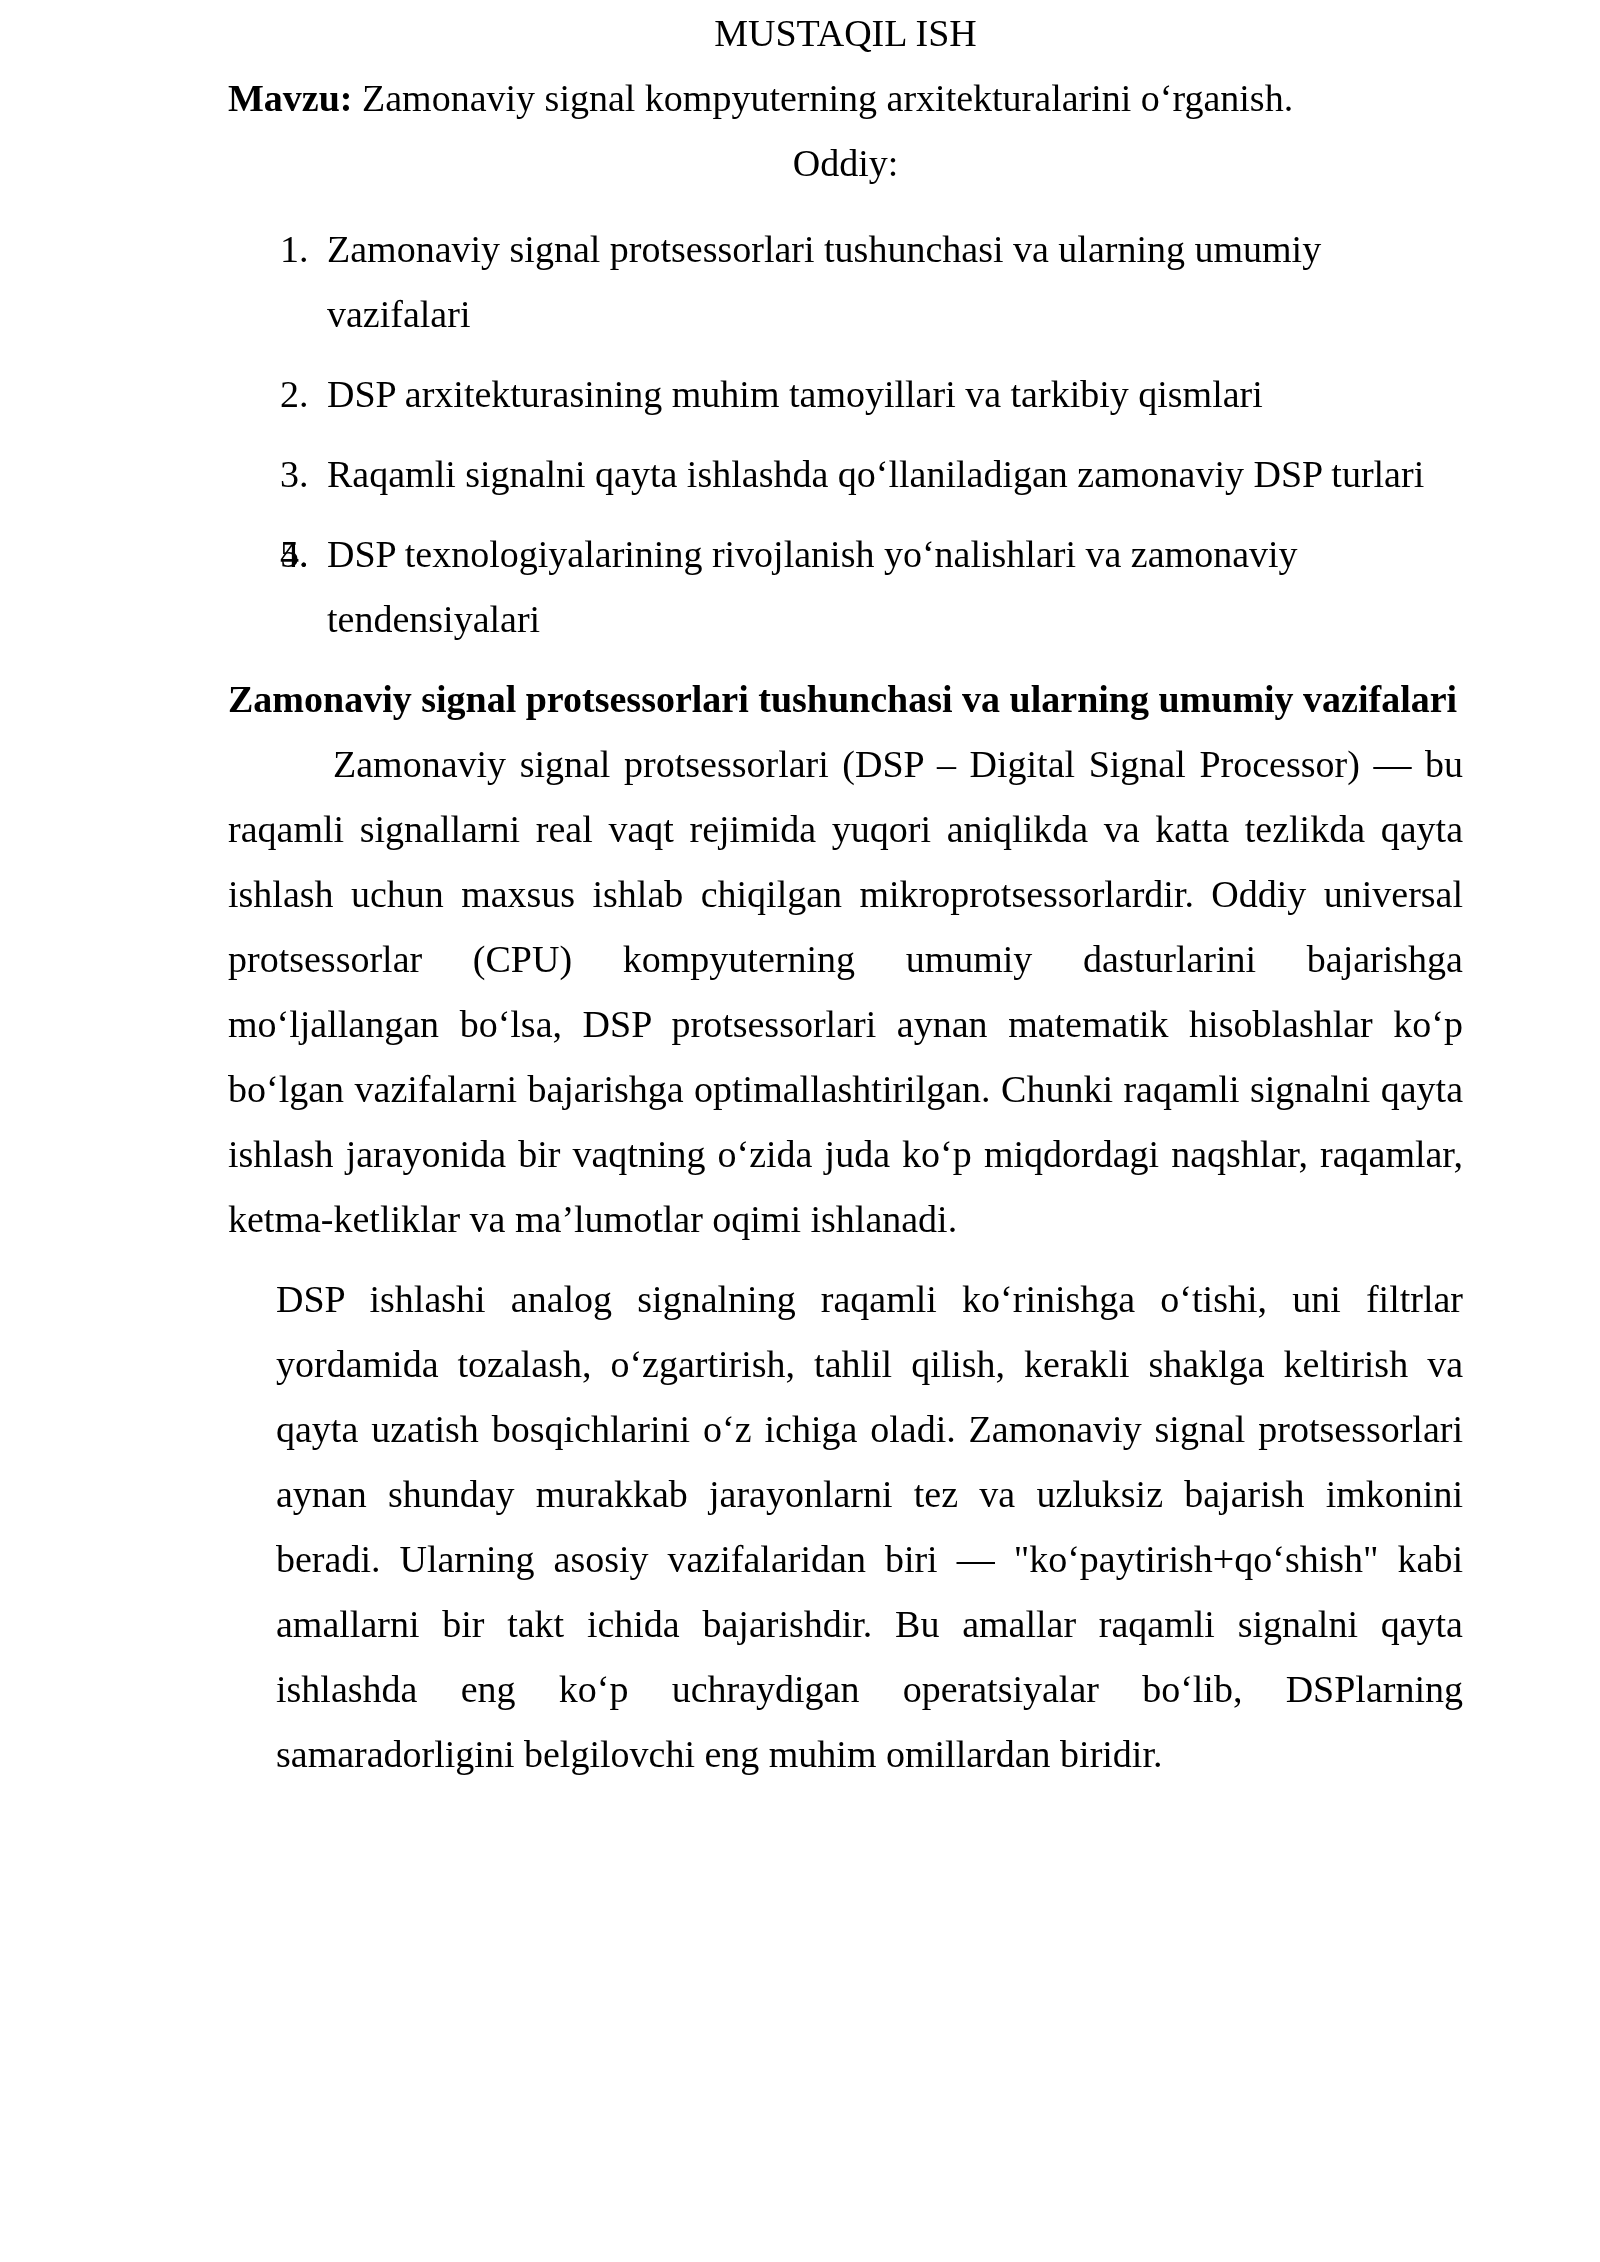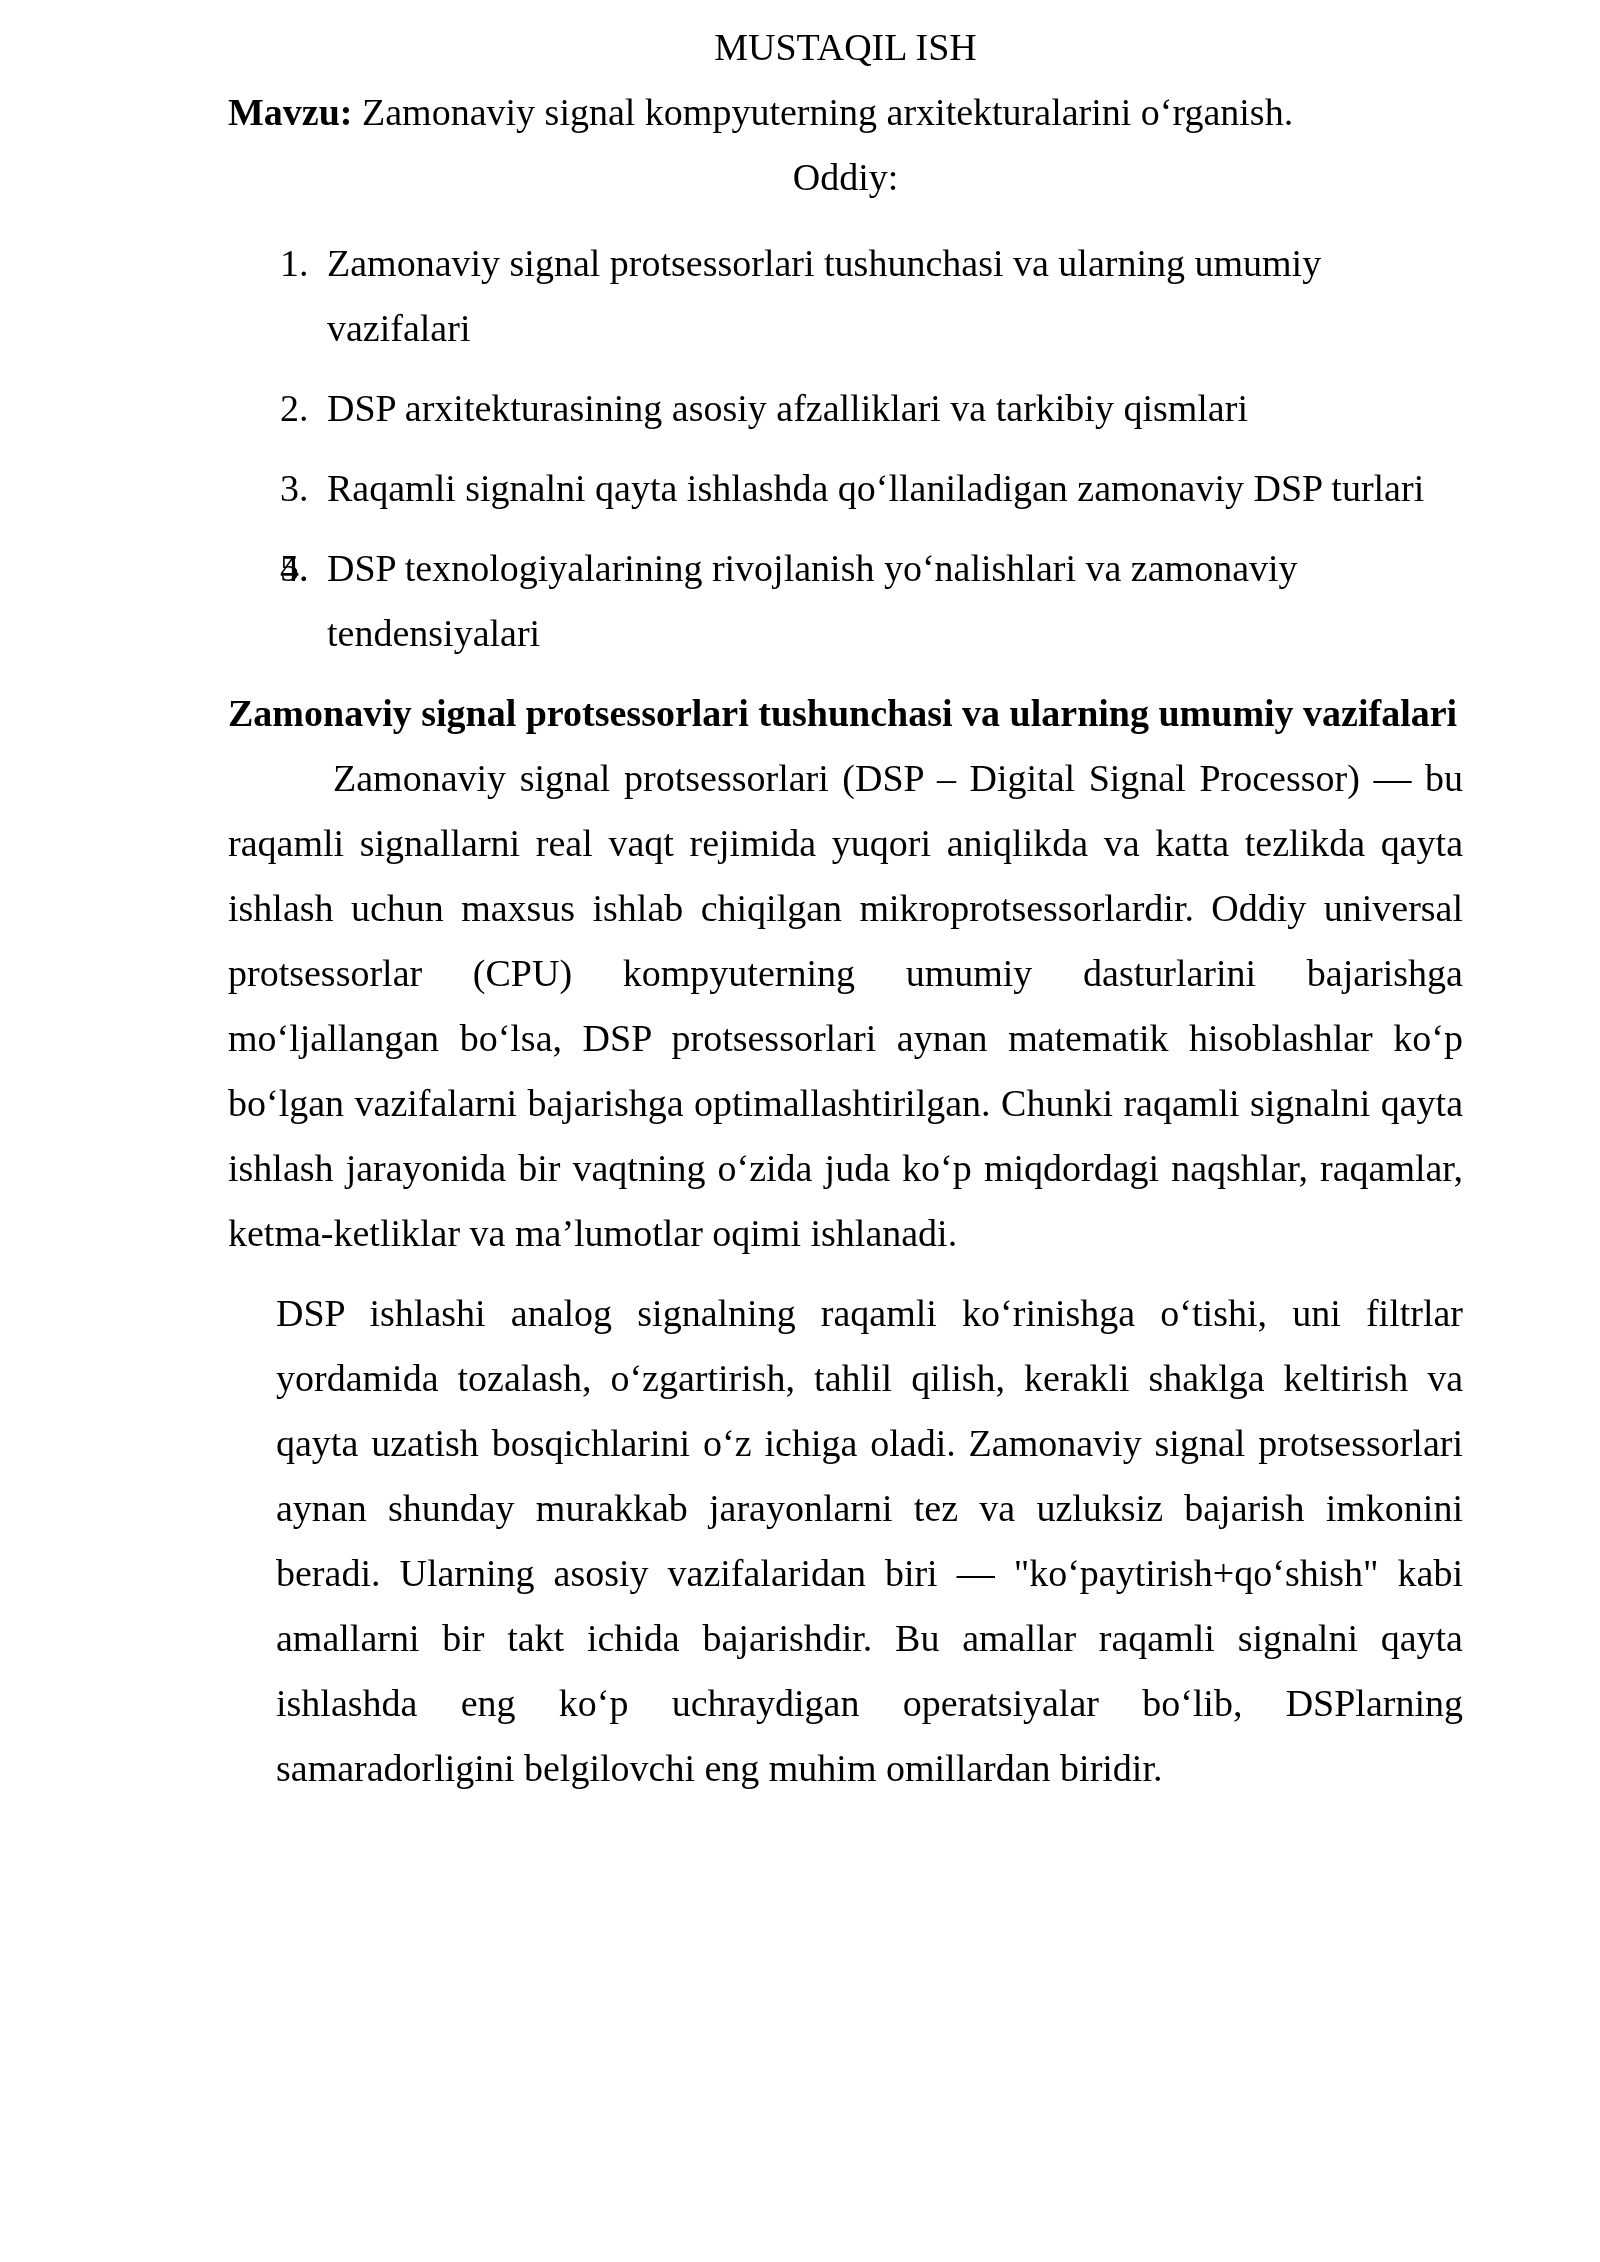--- a/index.html
+++ b/index.html
@@ -10,21 +10,21 @@
   .page {
     position: relative;
     width: 1600px;
     height: 2262px;
     background: #ffffff;
     overflow: hidden;
   }
   .content {
     position: absolute;
     left: 228px;
-    top: 15px;
+    top: 1px;
     width: 1235px;
     font-family: "Liberation Serif", "DejaVu Serif", serif;
     font-size: 38px;
     line-height: 65px;
     color: #000000;
   }
   .content p { margin: 0; }
   .doc-title {
     margin-top: 143px;
     text-align: center;
@@ -74,21 +74,21 @@
   <div class="content">
 
     <p class="doc-title">MUSTAQIL ISH</p>
 
     <p class="topic-line"><span class="label">Mavzu:</span><span> Zamonaviy signal kompyuterning arxitekturalarini o‘rganish.</span></p>
 
     <p class="plan-title">Oddiy:</p>
 
     <ol class="plan">
       <li><span class="num">1.</span><span class="itxt">Zamonaviy signal protsessorlari tushunchasi va ularning umumiy vazifalari</span></li>
-      <li><span class="num">2.</span><span class="itxt">DSP arxitekturasining asosiy afzalliklari va tarkibiy qismlari</span></li>
+      <li><span class="num">2.</span><span class="itxt">DSP arxitekturasining muhim tamoyillari va tarkibiy qismlari</span></li>
       <li><span class="num">3.</span><span class="itxt">Raqamli signalni qayta ishlashda qo‘llaniladigan zamonaviy DSP turlari</span></li>
       <li><span class="num">4.</span></li>
       <li><span class="num">5.</span><span class="itxt">DSP texnologiyalarining rivojlanish yo‘nalishlari va zamonaviy tendensiyalari</span></li>
     </ol>
 
     <p class="section-heading">Zamonaviy signal protsessorlari tushunchasi va ularning umumiy vazifalari</p>
 
     <p class="body-para first-indent">Zamonaviy signal protsessorlari (DSP – Digital Signal Processor) — bu raqamli signallarni real vaqt rejimida yuqori aniqlikda va katta tezlikda qayta ishlash uchun maxsus ishlab chiqilgan mikroprotsessorlardir. Oddiy universal protsessorlar (CPU) kompyuterning umumiy dasturlarini bajarishga mo‘ljallangan bo‘lsa, DSP protsessorlari aynan matematik hisoblashlar ko‘p bo‘lgan vazifalarni bajarishga optimallashtirilgan. Chunki raqamli signalni qayta ishlash jarayonida bir vaqtning o‘zida juda ko‘p miqdordagi naqshlar, raqamlar, ketma-ketliklar va ma’lumotlar oqimi ishlanadi.</p>
 
     <p class="body-para">DSP ishlashi analog signalning raqamli ko‘rinishga o‘tishi, uni filtrlar yordamida tozalash, o‘zgartirish, tahlil qilish, kerakli shaklga keltirish va qayta uzatish bosqichlarini o‘z ichiga oladi. Zamonaviy signal protsessorlari aynan shunday murakkab jarayonlarni tez va uzluksiz bajarish imkonini beradi. Ularning asosiy vazifalaridan biri — "ko‘paytirish+qo‘shish" kabi amallarni bir takt ichida bajarishdir. Bu amallar raqamli signalni qayta ishlashda eng ko‘p uchraydigan operatsiyalar bo‘lib, DSPlarning samaradorligini belgilovchi eng muhim omillardan biridir.</p>

